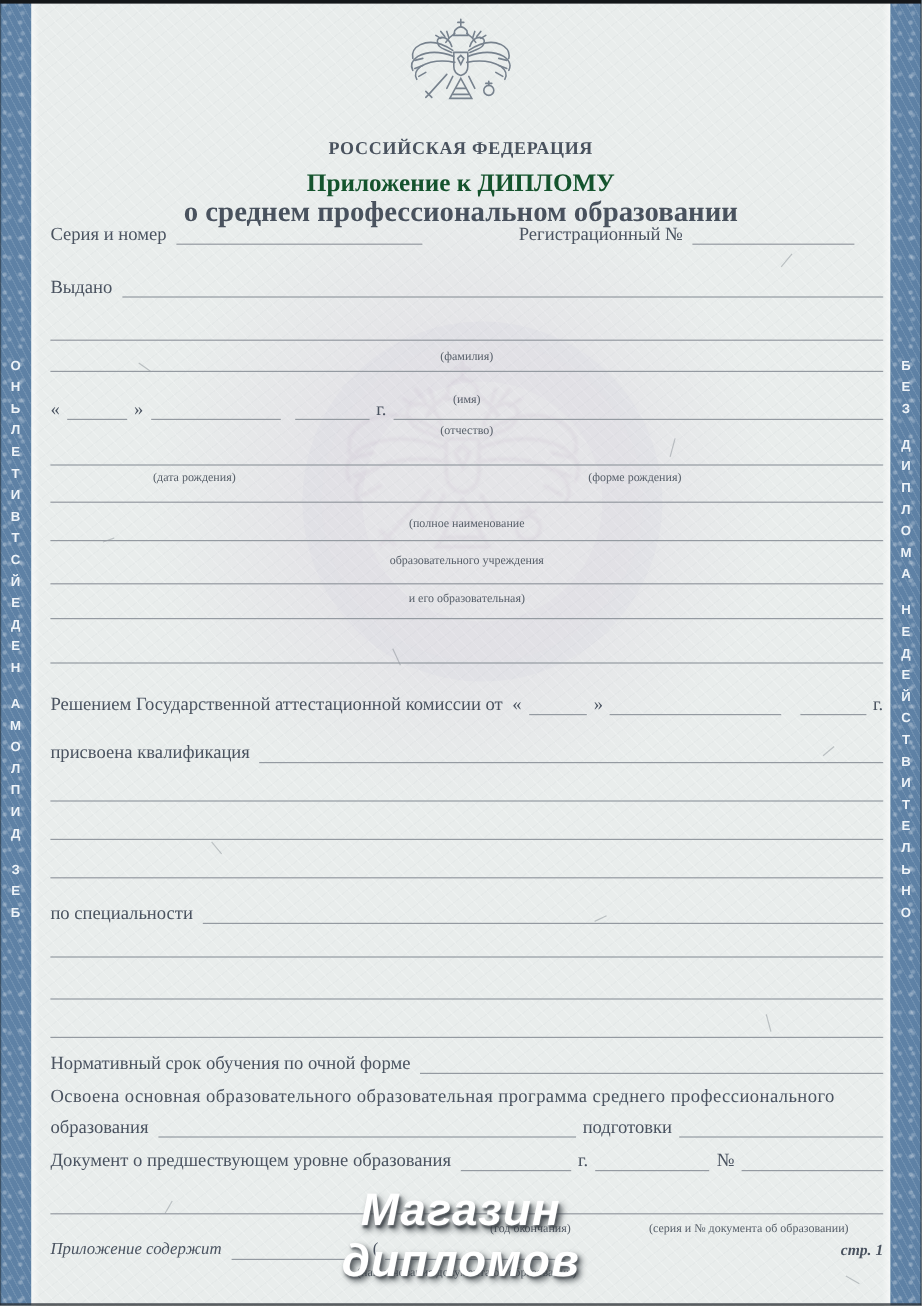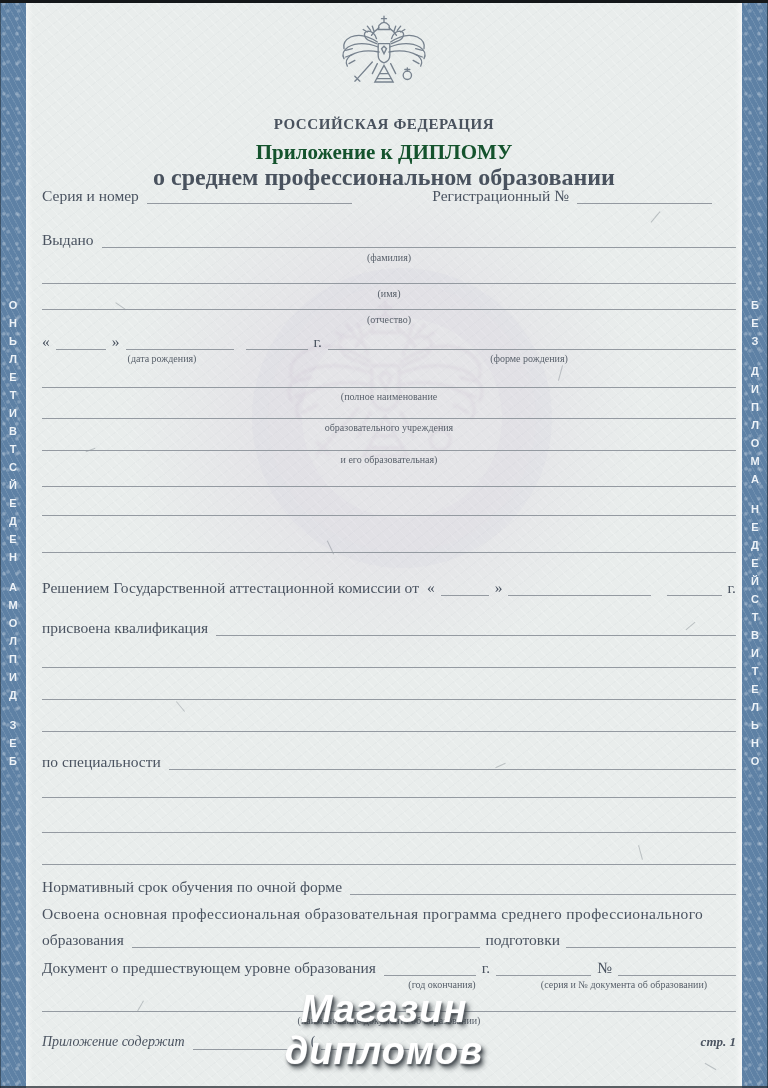--- a/index.html
+++ b/index.html
@@ -39,21 +39,21 @@
   .title2{position:absolute;top:164px;left:0;right:0;text-align:center;font-weight:bold;font-size:24px;color:#49525e;z-index:2;}
   
   .content{position:absolute;left:42px;width:694px;top:0;height:1088px;z-index:3;font-size:15.5px;}
   .row{position:absolute;left:0;right:0;display:flex;align-items:flex-end;height:22px;white-space:nowrap;}
   .row .lbl{padding-right:8px;line-height:17px;}
   .row .lbl-after{padding:0 6px;line-height:17px;}
   .ln{border-bottom:1px solid #949aa1;height:4px;}
   .grow{flex:1;}
   .spacer{height:1px;}
   .hr{position:absolute;left:0;right:0;border-bottom:1px solid #949aa1;height:0;}
-  .hint{position:absolute;font-size:10px;color:#575f69;text-align:center;line-height:12px;}
+  .hint{position:absolute;font-size:10px;color:#575f69;text-align:center;line-height:12px;margin-top:40px;}
   .center{left:0;right:0;}
   .prog-text{position:absolute;left:0;right:0;letter-spacing:.35px;line-height:19px;}
   
   .it{font-style:italic;}
   .pagenum{font-style:italic;font-weight:bold;font-size:13px;margin-left:auto;line-height:16px;}
   
   .wm{position:absolute;left:50%;transform:translateX(-50%);z-index:30;
       font-family:"Liberation Sans",sans-serif;font-style:italic;font-weight:900;font-size:38px;line-height:38px;
       color:#fff;letter-spacing:1px;
       text-shadow:0 0 2px rgba(255,255,255,.55),3px 4px 5px rgba(48,54,60,.9),1px 2px 2px rgba(48,54,60,.8);}
@@ -248,21 +248,21 @@
 
     <div class="hr" style="top:797px;"></div>
     <div class="hr" style="top:832px;"></div>
     <div class="hr" style="top:864px;"></div>
 
     <div class="row" style="top:873px;">
       <span class="lbl">Нормативный срок обучения по очной форме</span>
       <span class="ln grow"></span>
     </div>
 
-    <div class="prog-text" style="top:904px;">Освоена основная профессиональная образовательная программа среднего профессионального</div>
+    <div class="prog-text" style="top:904px;">Освоена основная образовательного образовательная программа среднего профессионального</div>
 
     <div class="row" style="top:926px;">
       <span class="lbl">образования</span>
       <span class="ln grow"></span>
       <span class="lbl-after">подготовки</span>
       <span class="ln" style="width:170px;"></span>
     </div>
 
     <div class="row" style="top:954px;">
       <span class="lbl">Документ о предшествующем уровне образования</span>

